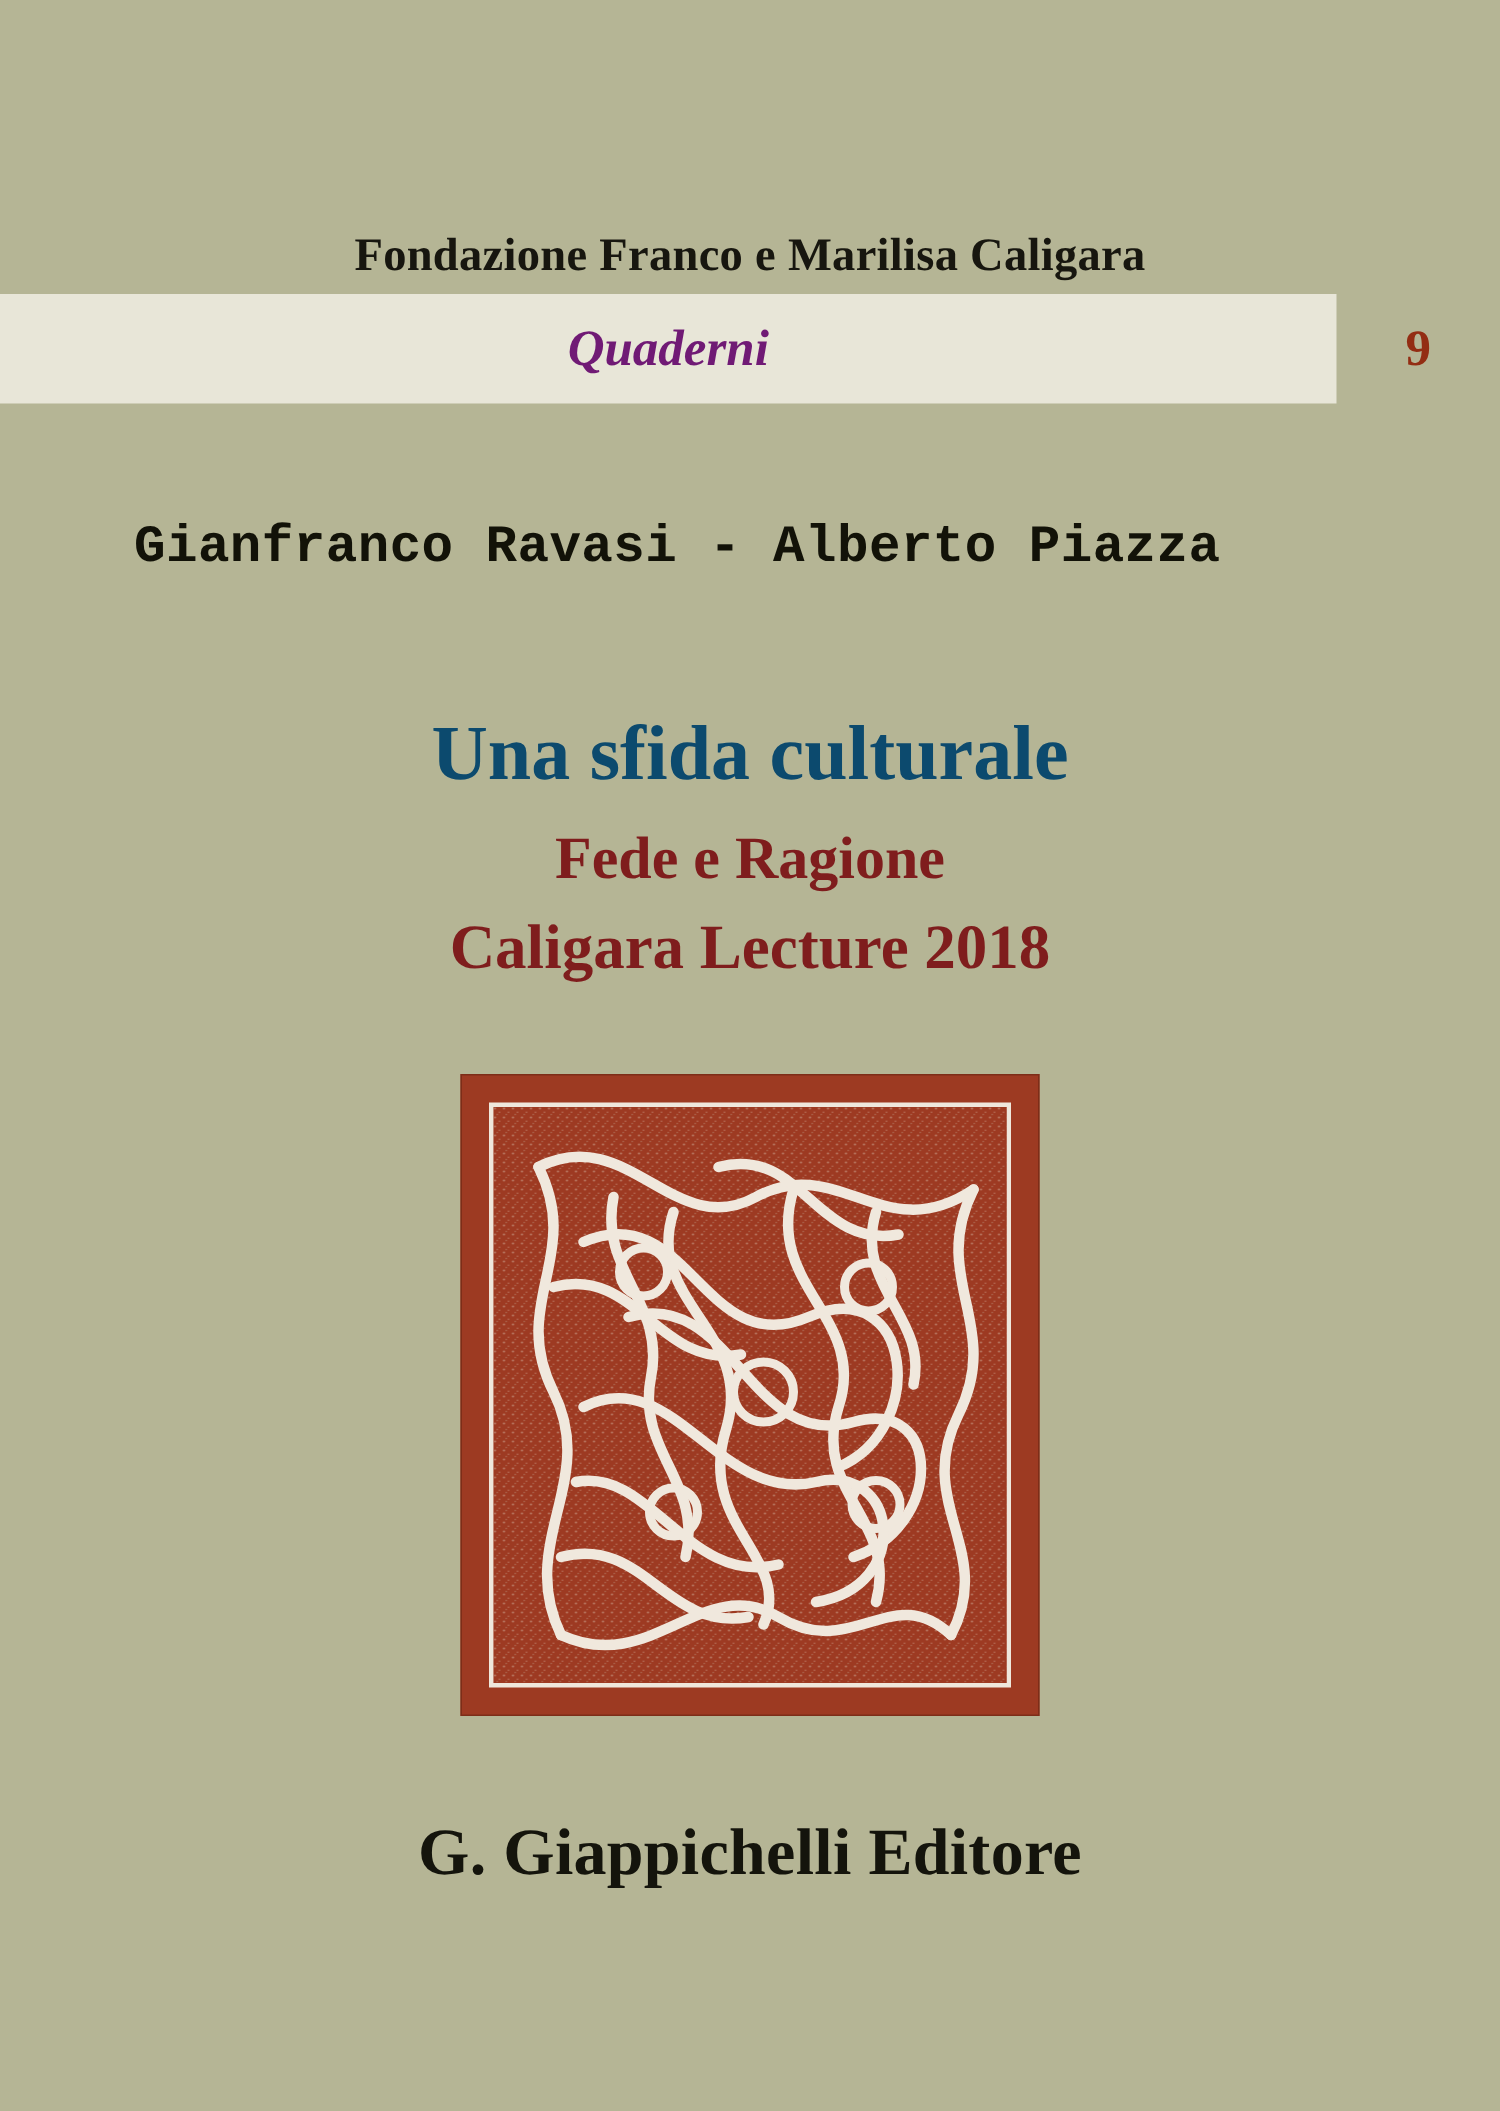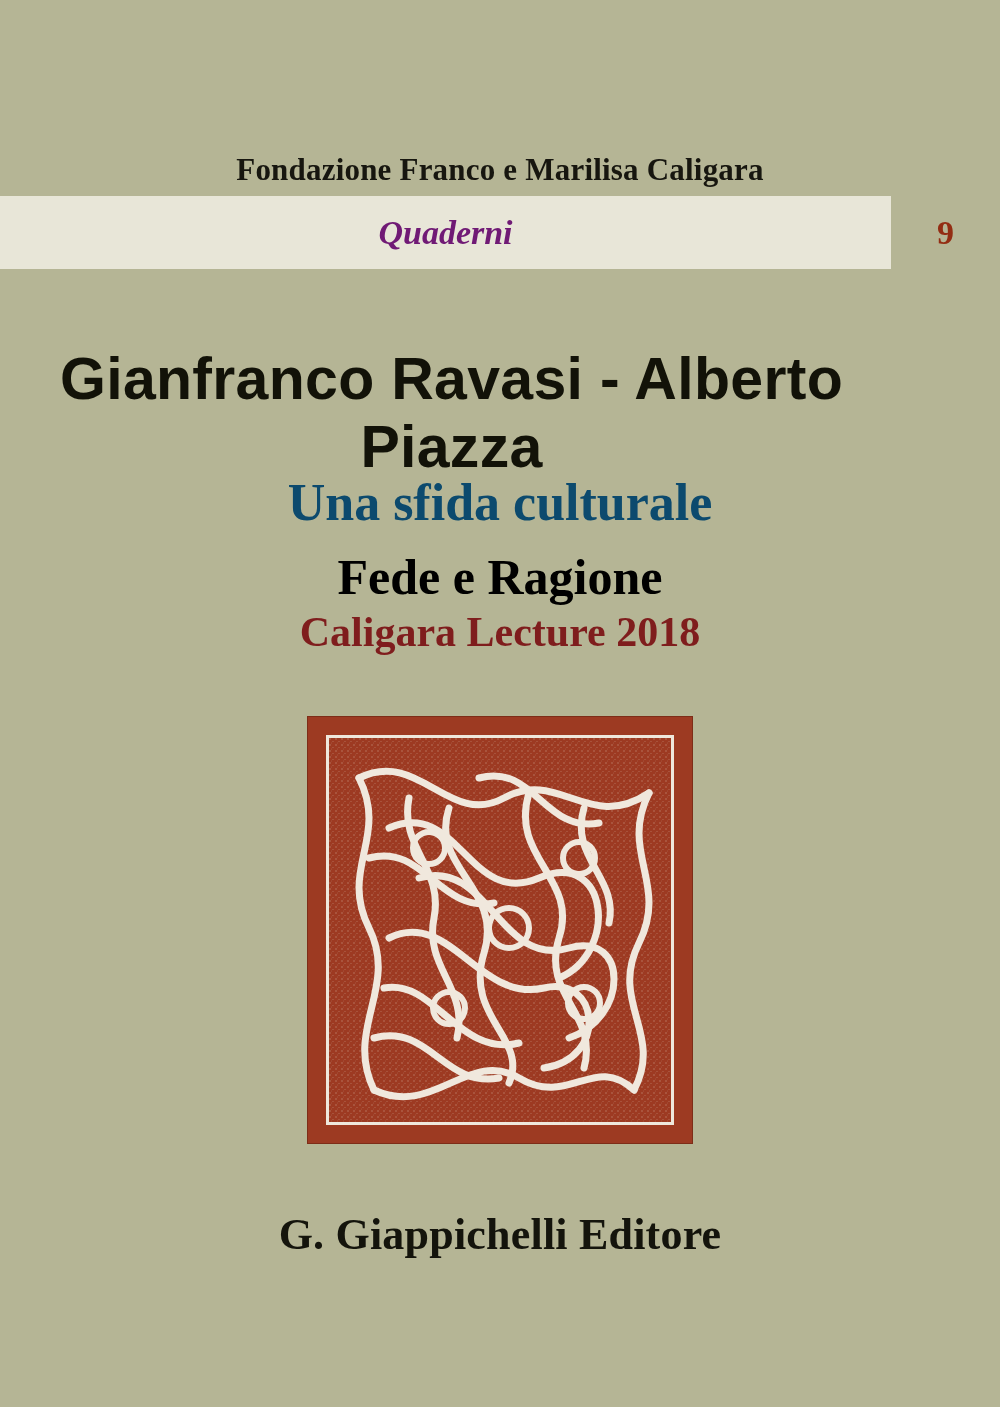--- a/index.html
+++ b/index.html
@@ -74,23 +74,23 @@
     font-size: 34px;
     color: #932d13;
   }
   
   .authors {
     position: absolute;
     top: 345px;
     left: 0;
     width: 903px;
     text-align: center;
-    font-family: Liberation Sans, sans-serif;
-    font-weight: bold;
-    font-size: 59px;
+    font-family: Liberation Mono, monospace;
+    font-weight: bold;
+    font-size: 35px;
     color: #121208;
     letter-spacing: 0.3px;
   }
   
   .title-main {
     position: absolute;
     top: 473px;
     left: 0;
     width: 1000px;
     text-align: center;
@@ -100,22 +100,22 @@
     color: #0c4a6e;
   }
   .title-sub1 {
     position: absolute;
     top: 548px;
     left: 0;
     width: 1000px;
     text-align: center;
     font-family: "Liberation Serif", serif;
     font-weight: bold;
-    font-size: 50px;
-    color: #000000;
+    font-size: 40px;
+    color: #7f1d1d;
   }
   .title-sub2 {
     position: absolute;
     top: 608px;
     left: 0;
     width: 1000px;
     text-align: center;
     font-family: "Liberation Serif", serif;
     font-weight: bold;
     font-size: 42px;

